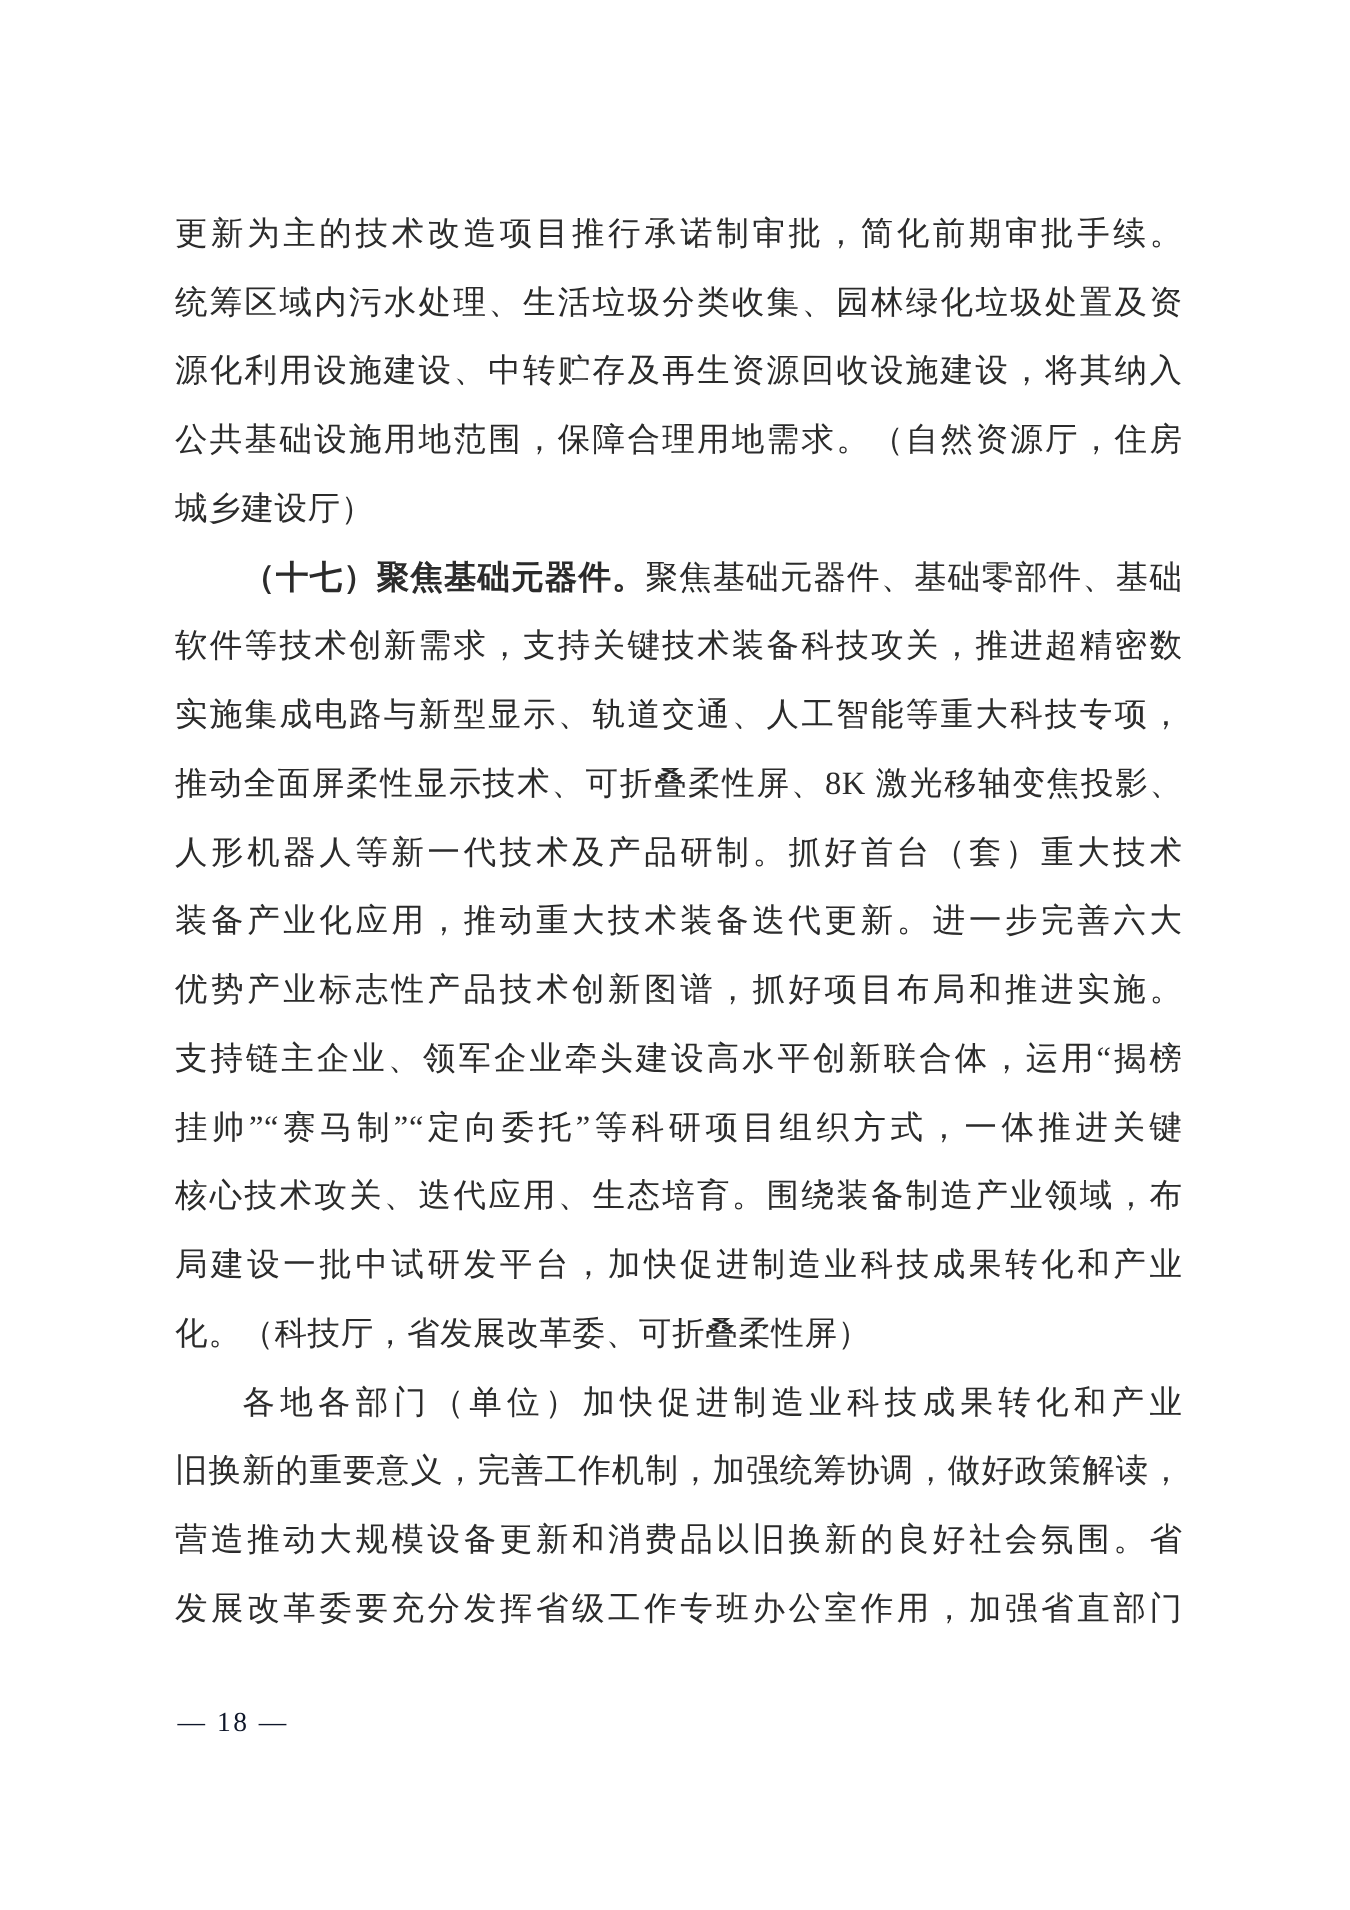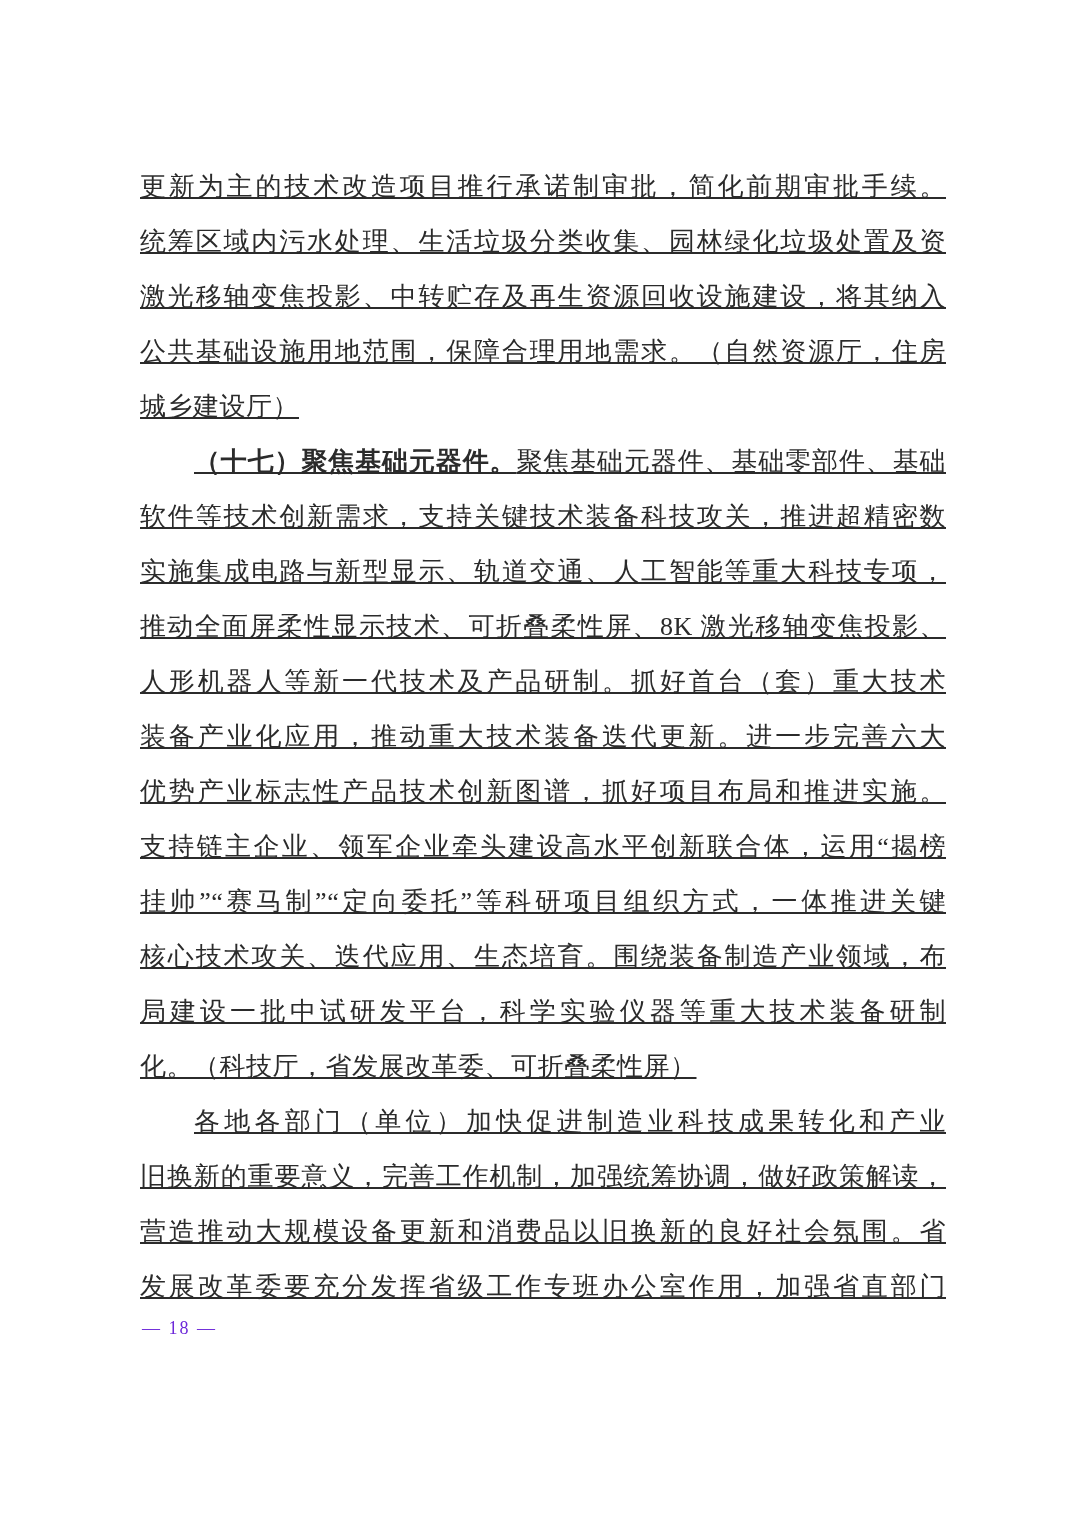--- a/index.html
+++ b/index.html
@@ -28,67 +28,66 @@
   }
   .ln {
     height: 55px;
     line-height: 55px;
     font-size: 26px;
     letter-spacing: 0.5px;
     white-space: normal;
     overflow: hidden;
     text-align: justify;
     text-align-last: justify;
-    text-decoration: underline;
     -moz-text-align-last: justify;
   }
   .ln.end {
     text-align-last: left;
     -moz-text-align-last: left;
   }
   .ln.ind {
     padding-left: 54px;
   }
   .bold {
     font-weight: bold;
   }
   .footer {
     position: absolute;
     left: 142px;
-    top: 1308px;
+    top: 1358px;
     height: 40px;
     line-height: 40px;
-    font-size: 18px;
-    color: #6d28d9;
+    font-size: 22px;
+    color: #0f172a;
     letter-spacing: 2px;
   }
 </style>
 </head>
 <body>
 
 <div class="page">
   <div class="text-block">
 
     <div class="ln">更新为主的技术改造项目推行承诺制审批，简化前期审批手续。</div>
     <div class="ln">统筹区域内污水处理、生活垃圾分类收集、园林绿化垃圾处置及资</div>
-    <div class="ln">激光移轴变焦投影、中转贮存及再生资源回收设施建设，将其纳入</div>
+    <div class="ln">源化利用设施建设、中转贮存及再生资源回收设施建设，将其纳入</div>
     <div class="ln">公共基础设施用地范围，保障合理用地需求。（自然资源厅，住房</div>
     <div class="ln end">城乡建设厅）</div>
 
     <div class="ln ind"><span class="bold">（十七）聚焦基础元器件。</span><span>聚焦基础元器件、基础零部件、基础</span></div>
     <div class="ln">软件等技术创新需求，支持关键技术装备科技攻关，推进超精密数</div>
     <div class="ln">实施集成电路与新型显示、轨道交通、人工智能等重大科技专项，</div>
     <div class="ln">推动全面屏柔性显示技术、可折叠柔性屏、8K 激光移轴变焦投影、</div>
     <div class="ln">人形机器人等新一代技术及产品研制。抓好首台（套）重大技术</div>
     <div class="ln">装备产业化应用，推动重大技术装备迭代更新。进一步完善六大</div>
     <div class="ln">优势产业标志性产品技术创新图谱，抓好项目布局和推进实施。</div>
     <div class="ln">支持链主企业、领军企业牵头建设高水平创新联合体，运用“揭榜</div>
     <div class="ln">挂帅”“赛马制”“定向委托”等科研项目组织方式，一体推进关键</div>
     <div class="ln">核心技术攻关、迭代应用、生态培育。围绕装备制造产业领域，布</div>
-    <div class="ln">局建设一批中试研发平台，科学实验仪器等重大技术装备研制</div>
+    <div class="ln">局建设一批中试研发平台，加快促进制造业科技成果转化和产业</div>
     <div class="ln end">化。（科技厅，省发展改革委、可折叠柔性屏）</div>
 
     <div class="ln ind">各地各部门（单位）加快促进制造业科技成果转化和产业</div>
     <div class="ln">旧换新的重要意义，完善工作机制，加强统筹协调，做好政策解读，</div>
     <div class="ln">营造推动大规模设备更新和消费品以旧换新的良好社会氛围。省</div>
     <div class="ln">发展改革委要充分发挥省级工作专班办公室作用，加强省直部门</div>
 
   </div>
 
   <div class="footer">— 18 —</div>

